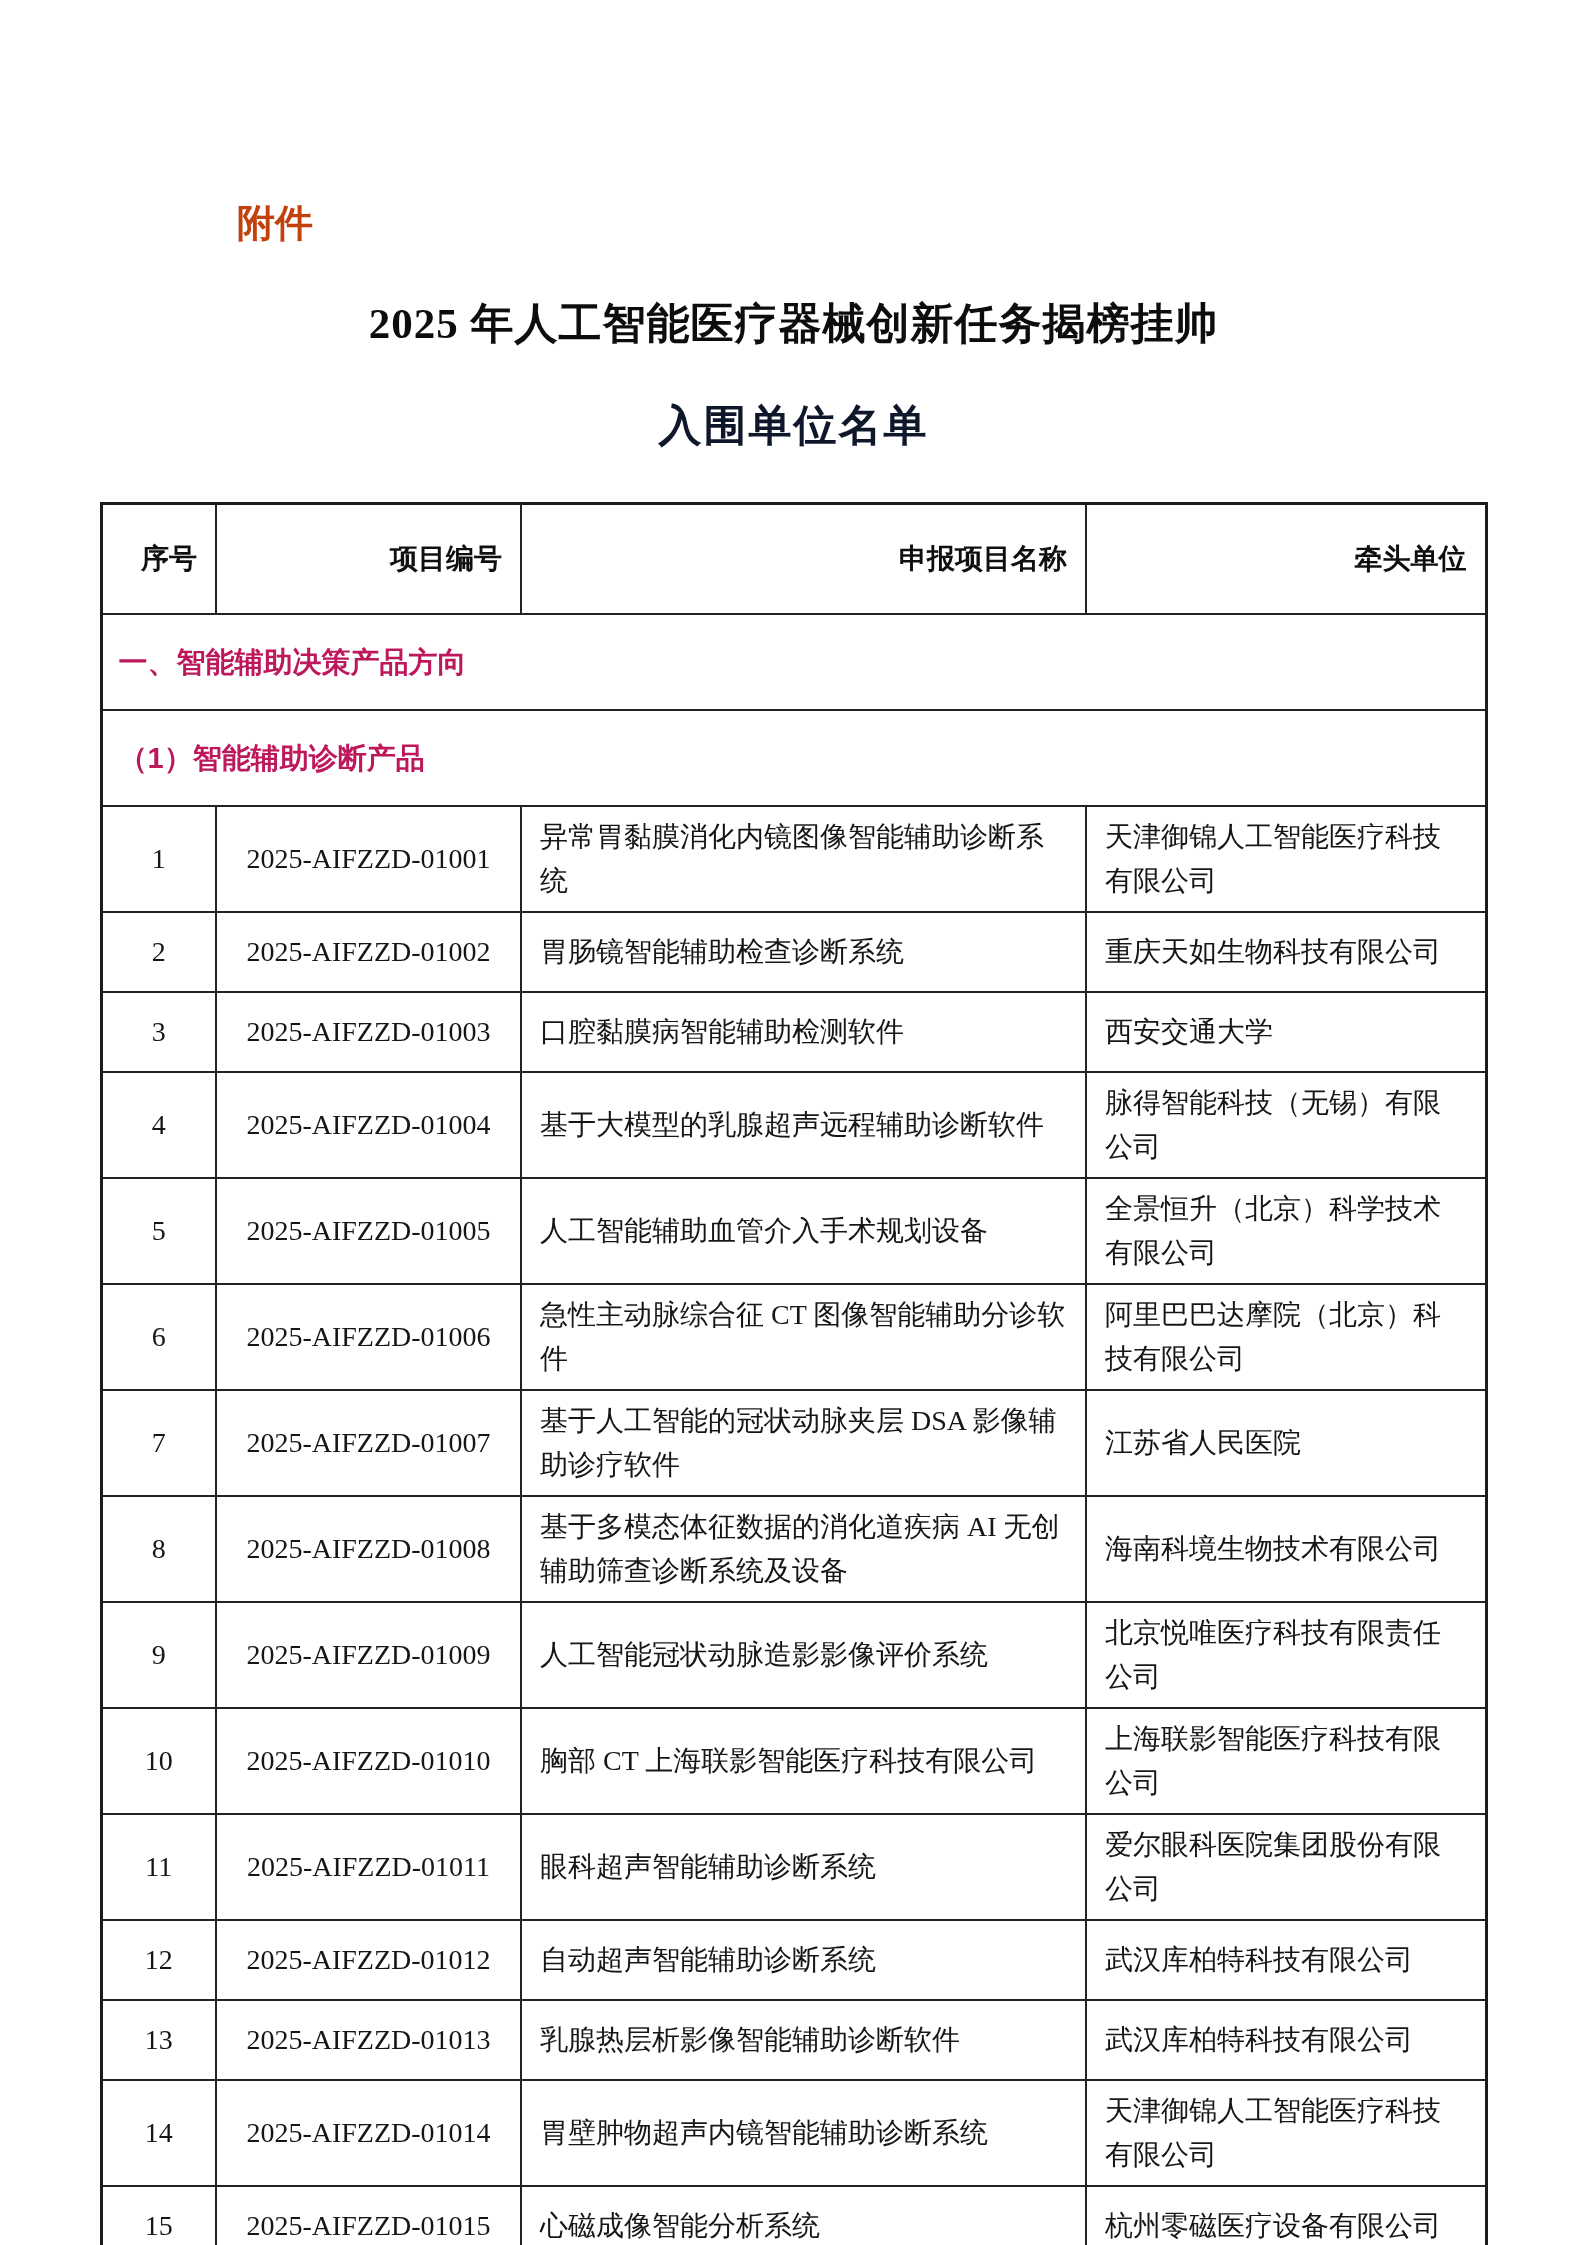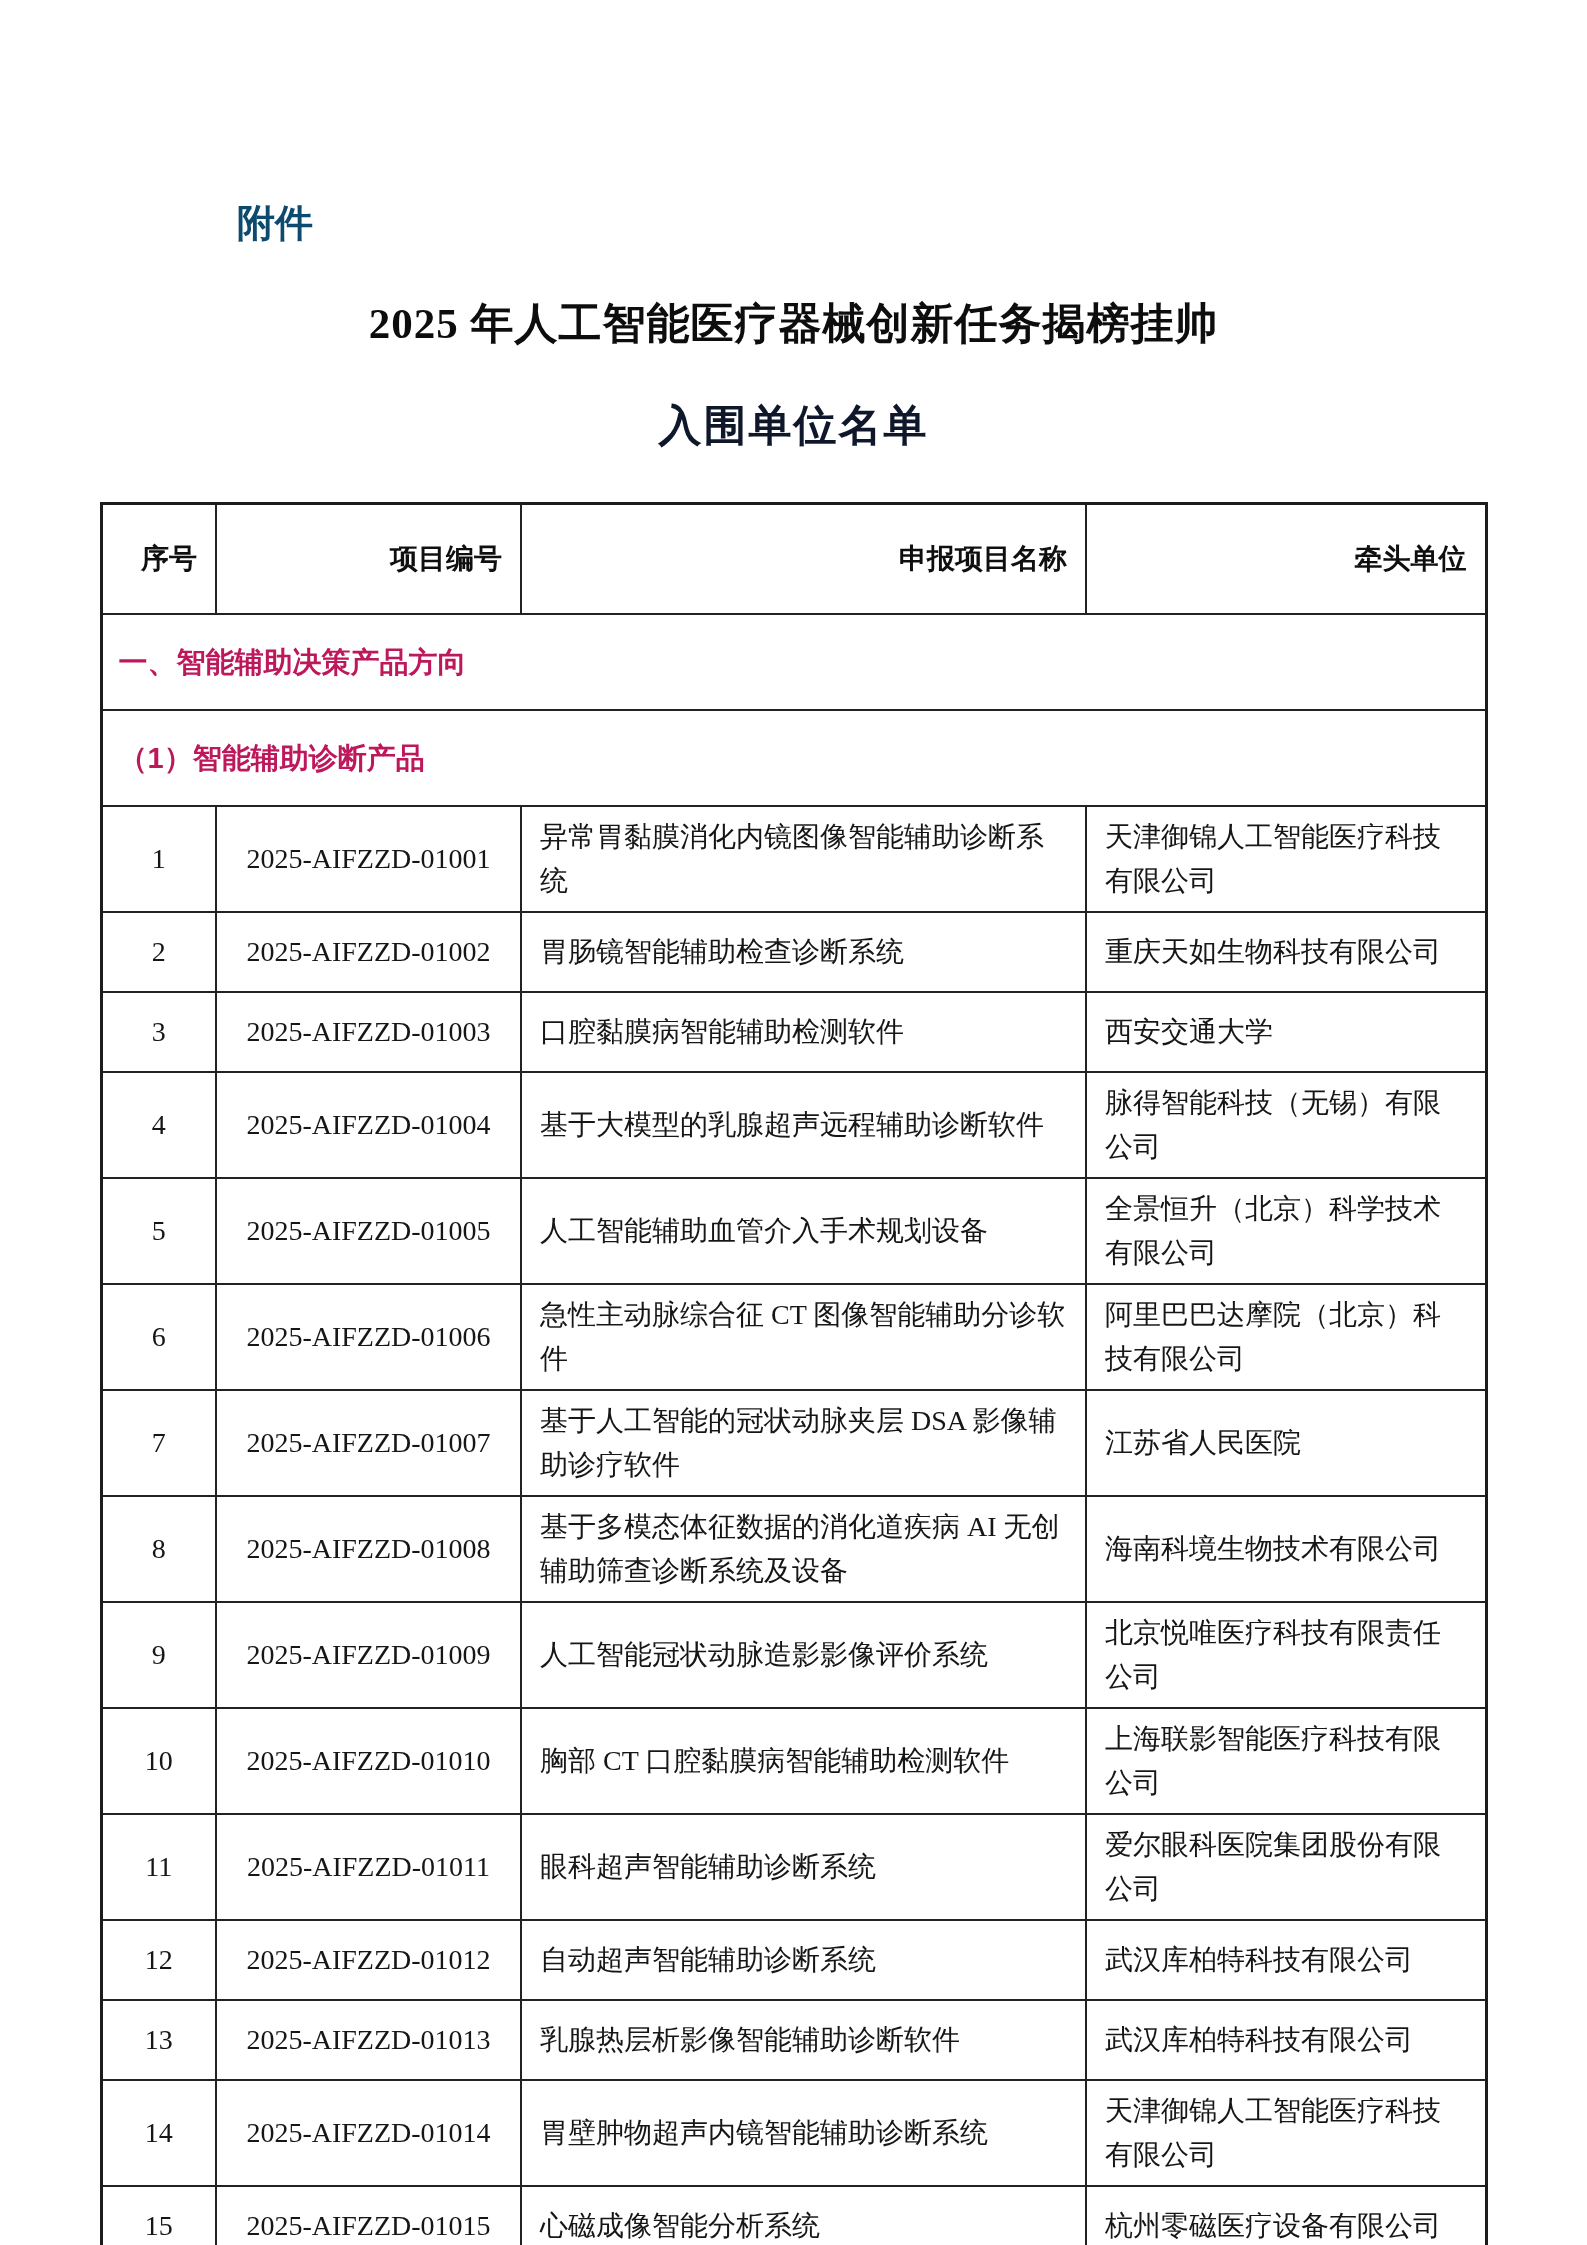--- a/index.html
+++ b/index.html
@@ -5,21 +5,21 @@
   html,body{margin:0;padding:0;}
   body{
     width:1587px;height:2245px;background:#ffffff;color:#161616;
     font-family:"Liberation Serif","DejaVu Serif",serif;
     -webkit-font-smoothing:antialiased;
   }
   .page{padding-top:200px;}
   .attachment{
     margin-left:237px;
     font-family:"Liberation Sans","DejaVu Sans",sans-serif;
-    font-size:38px;font-weight:700;line-height:46px;color:#0c4a6e;
+    font-size:38px;font-weight:700;line-height:46px;color:#c2410c;
   }
   .doc-title{
     margin-top:50px;text-align:center;
     font-size:43px;font-weight:700;line-height:56px;color:#0d0d0d;
     letter-spacing:1px;
   }
   .doc-subtitle{
     margin-top:46px;text-align:center;
     font-size:43px;font-weight:700;line-height:56px;color:#0f172a;
     letter-spacing:2px;
@@ -138,21 +138,21 @@
       </tr>
       <tr class="row tall">
         <td class="no">9</td>
         <td class="code">2025-AIFZZD-01009</td>
         <td class="project">人工智能冠状动脉造影影像评价系统</td>
         <td class="unit">北京悦唯医疗科技有限责任公司</td>
       </tr>
       <tr class="row tall">
         <td class="no">10</td>
         <td class="code">2025-AIFZZD-01010</td>
-        <td class="project">胸部 CT 口腔黏膜病智能辅助检测软件</td>
+        <td class="project">胸部 CT 上海联影智能医疗科技有限公司</td>
         <td class="unit">上海联影智能医疗科技有限公司</td>
       </tr>
       <tr class="row tall">
         <td class="no">11</td>
         <td class="code">2025-AIFZZD-01011</td>
         <td class="project">眼科超声智能辅助诊断系统</td>
         <td class="unit">爱尔眼科医院集团股份有限公司</td>
       </tr>
       <tr class="row">
         <td class="no">12</td>

